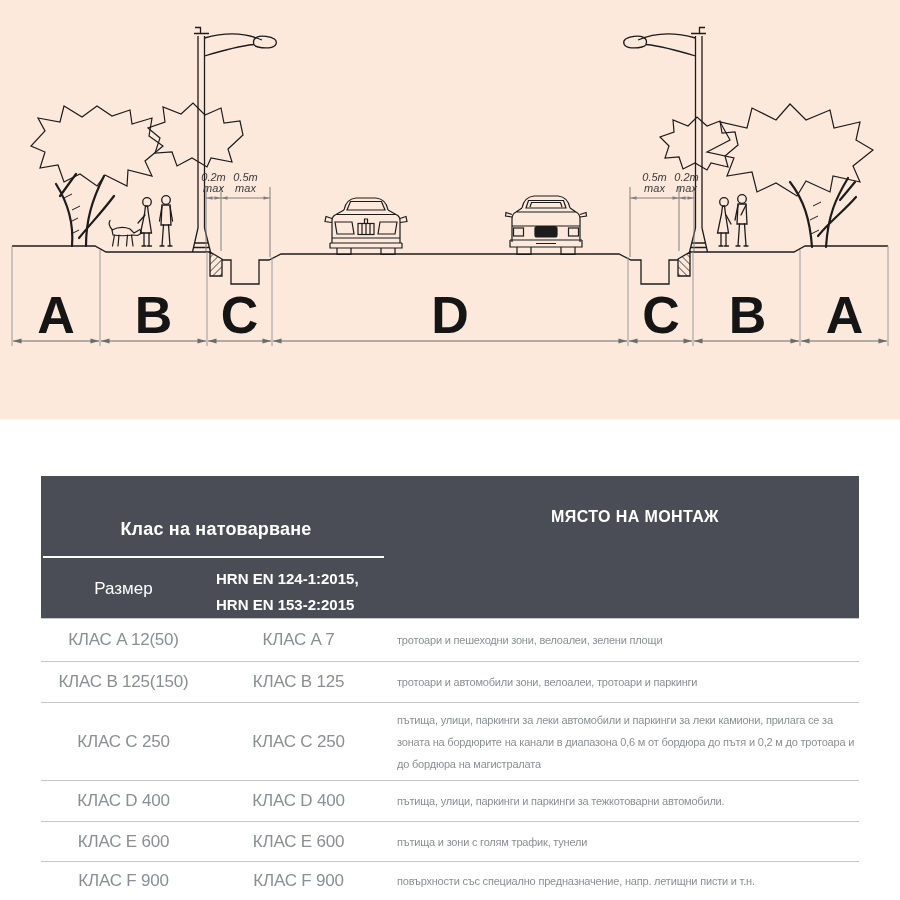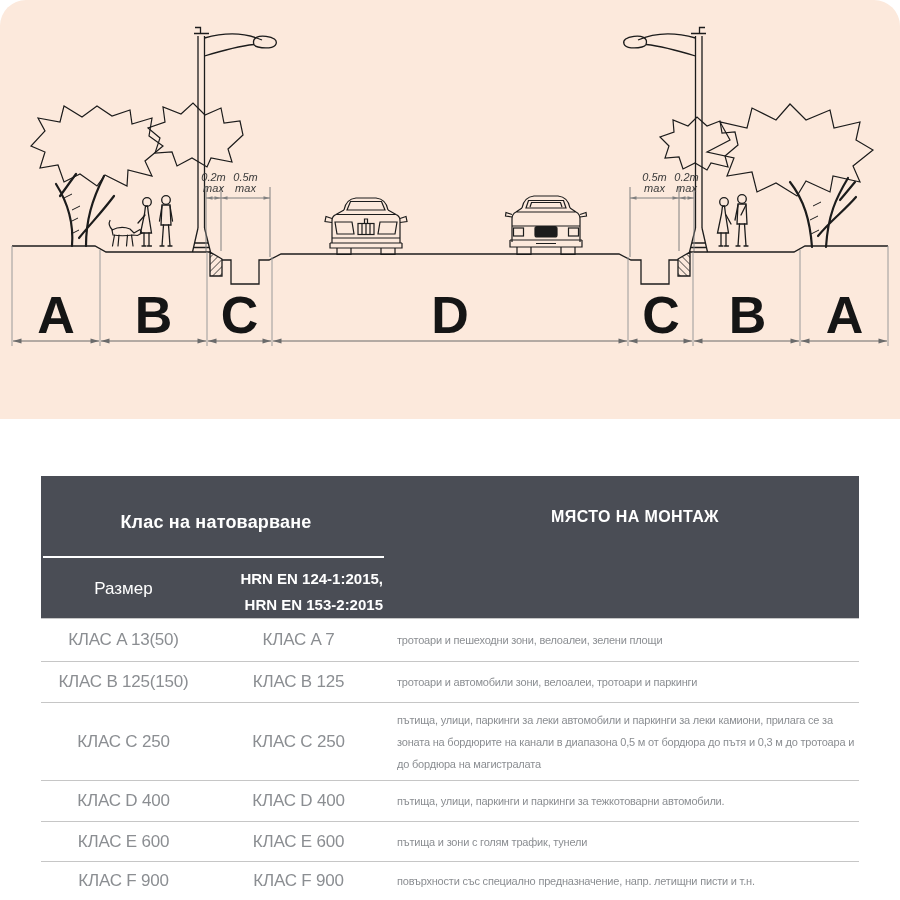--- a/index.html
+++ b/index.html
@@ -7,34 +7,34 @@
     --table-header-bg:#4a4d55;
     --table-header-text:#ffffff;
     --table-row-text:#8b8e92;
     --table-border:#c6c6c6;
     --table-bottom-border:#42464d;
     --line-art:#1c1c1c;
     --dim-line:#808080;
   }
   html,body{margin:0;padding:0;background:#ffffff;}
   .page{position:relative;width:900px;height:900px;background:#ffffff;overflow:hidden;
-        font-family:"Liberation Sans",sans-serif;border-radius:26px;}
+        font-family:"Liberation Sans",sans-serif;}
   .diagram{position:absolute;left:0;top:0;width:900px;height:420px;display:block;}
 
   
   .spec-table{position:absolute;left:41px;top:476px;width:818px;color:var(--table-row-text);}
   .thead{position:relative;height:142px;background:var(--table-header-bg);color:var(--table-header-text);}
-  .hdr-group{position:absolute;left:0;top:36px;width:350px;text-align:center;
+  .hdr-group{position:absolute;left:0;top:43px;width:350px;text-align:center;
              font-size:18px;font-weight:bold;letter-spacing:0.2px;}
   .hdr-underline{position:absolute;left:2px;top:80px;width:341px;height:2px;background:#ffffff;}
   .hdr-place{position:absolute;left:360px;top:32px;width:468px;text-align:center;
              font-size:16px;font-weight:bold;letter-spacing:0.4px;}
   .hdr-size{position:absolute;left:0;top:103px;width:165px;text-align:center;
             font-size:17px;font-weight:normal;}
-  .hdr-std{position:absolute;left:157px;top:90px;width:185px;text-align:right;
+  .hdr-std{position:absolute;left:175px;top:90px;width:185px;text-align:left;
            font-size:15px;font-weight:bold;line-height:26px;}
   .trow{display:grid;grid-template-columns:165px 185px 468px;align-items:center;
         border-top:1px solid var(--table-border);}
   .trow:first-of-type{border-top:none;}
   .trow:last-of-type{border-bottom:3px solid var(--table-bottom-border);}
   .cell-size,.cell-class{text-align:center;font-size:17px;letter-spacing:-0.2px;}
   .cell-place{font-size:11px;line-height:22px;padding-left:6px;padding-right:4px;letter-spacing:-0.2px;}
   .h42{min-height:42px}.h40{min-height:40px}.h77{min-height:77px}
   .h39{min-height:39px}.h38{min-height:38px}
 
@@ -195,33 +195,33 @@
       <div class="hdr-underline"></div>
       <div class="hdr-place">МЯСТО НА МОНТАЖ</div>
       <div class="hdr-size">Размер</div>
       <div class="hdr-std">
         <div>HRN EN 124-1:2015,</div>
         <div>HRN EN 153-2:2015</div>
       </div>
     </div>
 
     <div class="trow h42">
-      <div class="cell-size">КЛАС A 13(50)</div>
+      <div class="cell-size">КЛАС A 12(50)</div>
       <div class="cell-class">КЛАС A 7</div>
       <div class="cell-place">тротоари и пешеходни зони, велоалеи, зелени площи</div>
     </div>
     <div class="trow h40">
       <div class="cell-size">КЛАС B 125(150)</div>
       <div class="cell-class">КЛАС B 125</div>
       <div class="cell-place">тротоари и автомобили зони, велоалеи, тротоари и паркинги</div>
     </div>
     <div class="trow h77">
       <div class="cell-size">КЛАС C 250</div>
       <div class="cell-class">КЛАС C 250</div>
-      <div class="cell-place">пътища, улици, паркинги за леки автомобили и паркинги за леки камиони, прилага се за зоната на бордюрите на канали в диапазона 0,5 м от бордюра до пътя и 0,3 м до тротоара и до бордюра на магистралата</div>
+      <div class="cell-place">пътища, улици, паркинги за леки автомобили и паркинги за леки камиони, прилага се за зоната на бордюрите на канали в диапазона 0,6 м от бордюра до пътя и 0,2 м до тротоара и до бордюра на магистралата</div>
     </div>
     <div class="trow h40">
       <div class="cell-size">КЛАС D 400</div>
       <div class="cell-class">КЛАС D 400</div>
       <div class="cell-place">пътища, улици, паркинги и паркинги за тежкотоварни автомобили.</div>
     </div>
     <div class="trow h39">
       <div class="cell-size">КЛАС E 600</div>
       <div class="cell-class">КЛАС E 600</div>
       <div class="cell-place">пътища и зони с голям трафик, тунели</div>

